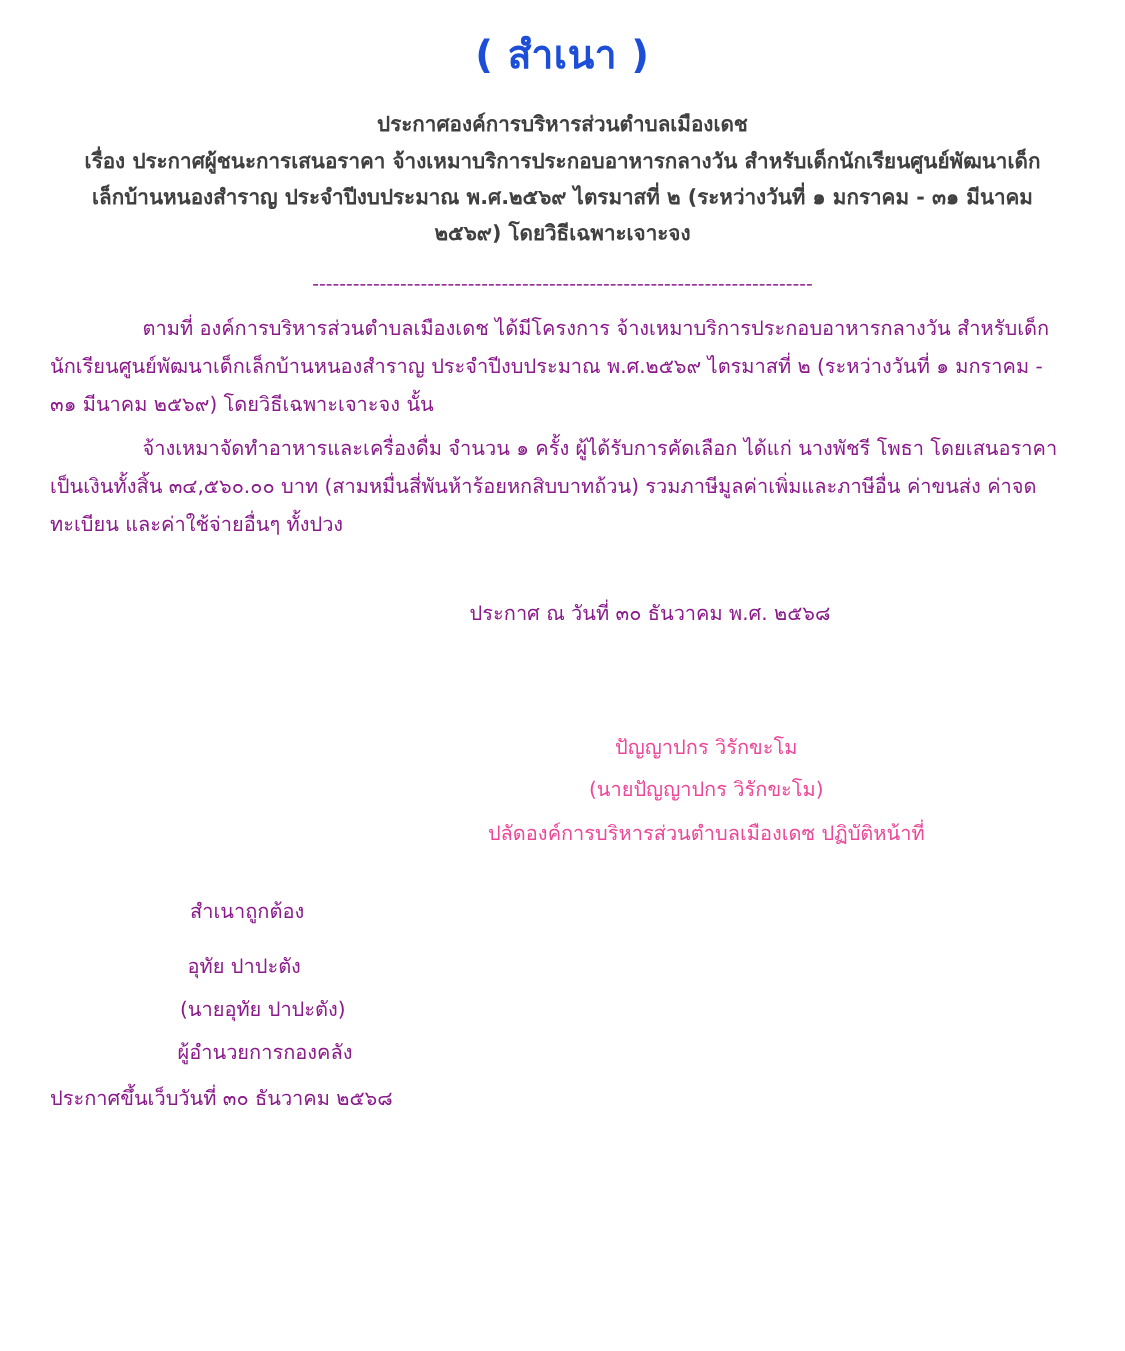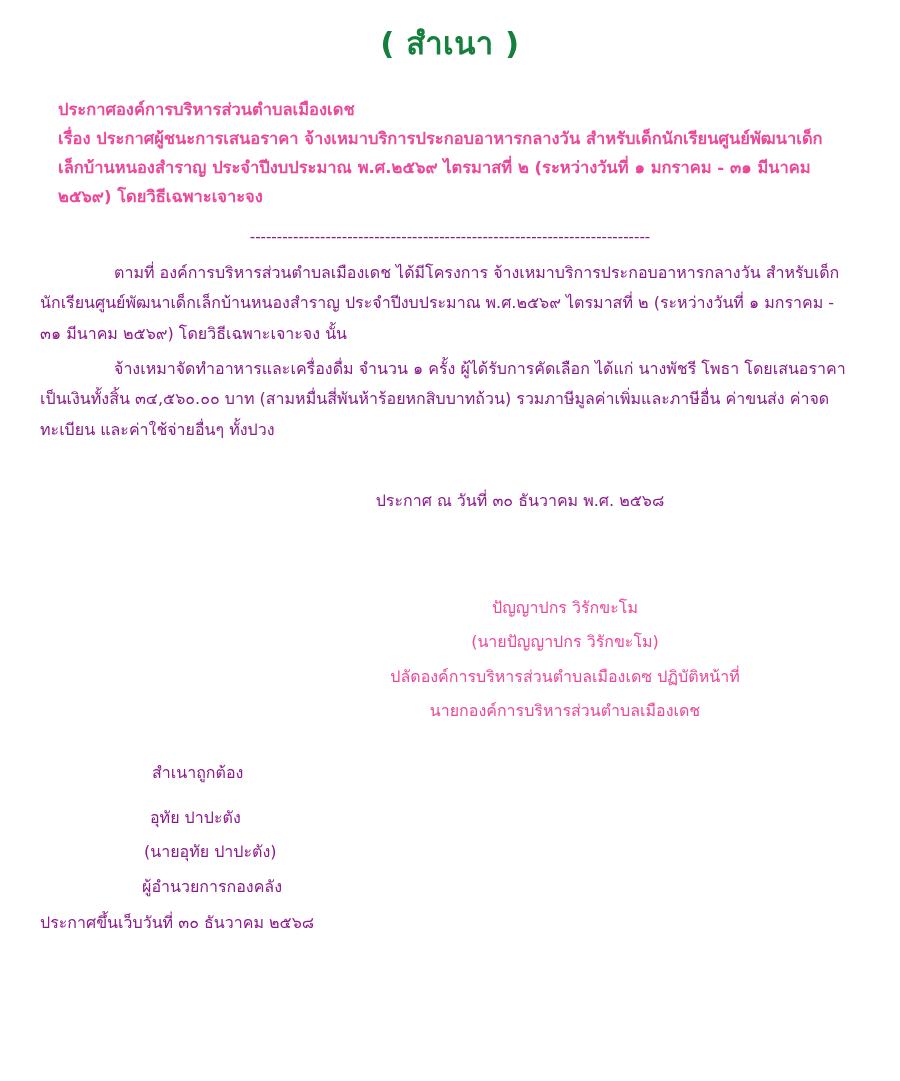--- a/index.html
+++ b/index.html
@@ -17,30 +17,31 @@
     width: 900px;
     min-height: 1081px;
     box-sizing: border-box;
     padding: 10px 40px 20px 40px;
     position: relative;
   }
   .doc-title {
     text-align: center;
     font-size: 31px;
     font-weight: bold;
-    color: #15803d;
+    color: #1d4ed8;
     margin-top: 8px;
-    margin-bottom: 28px;
+    margin-bottom: 18px;
     letter-spacing: 0.5px;
   }
   .heading-block {
+    text-align: center;
     font-size: 16.5px;
     font-weight: bold;
     line-height: 1.75;
-    color: #ec4899;
+    color: #404040;
     padding: 0 18px;
   }
   .heading-line {
     display: block;
   }
   .sep {
     text-align: center;
     font-size: 15px;
     color: #8b1a8b;
     letter-spacing: 0px;
@@ -134,21 +135,20 @@
   <p class="para"><span class="indent"></span><span>ตามที่ องค์การบริหารส่วนตำบลเมืองเดช ได้มีโครงการ จ้างเหมาบริการประกอบอาหารกลางวัน สำหรับเด็กนักเรียนศูนย์พัฒนาเด็กเล็กบ้านหนองสำราญ ประจำปีงบประมาณ พ.ศ.๒๕๖๙ ไตรมาสที่ ๒ (ระหว่างวันที่ ๑ มกราคม - ๓๑ มีนาคม ๒๕๖๙) โดยวิธีเฉพาะเจาะจง  นั้น</span></p>
 
   <p class="para para2"><span class="indent"></span><span>จ้างเหมาจัดทำอาหารและเครื่องดื่ม จำนวน ๑ ครั้ง ผู้ได้รับการคัดเลือก ได้แก่ นางพัชรี โพธา โดยเสนอราคา เป็นเงินทั้งสิ้น ๓๔,๕๖๐.๐๐ บาท (สามหมื่นสี่พันห้าร้อยหกสิบบาทถ้วน) รวมภาษีมูลค่าเพิ่มและภาษีอื่น ค่าขนส่ง ค่าจดทะเบียน และค่าใช้จ่ายอื่นๆ ทั้งปวง</span></p>
 
   <div class="announce-date">ประกาศ ณ วันที่ ๓๐ ธันวาคม พ.ศ. ๒๕๖๘</div>
 
   <div class="signature-block">
     <span class="signature-line">ปัญญาปกร วิรักขะโม</span>
     <span class="signature-line">(นายปัญญาปกร วิรักขะโม)</span>
     <span class="signature-line">ปลัดองค์การบริหารส่วนตำบลเมืองเดซ ปฏิบัติหน้าที่</span>
-    <span class="signature-line">นายกองค์การบริหารส่วนตำบลเมืองเดช</span>
   </div>
 
   <div class="certify-block">
     <span class="certify-title">สำเนาถูกต้อง</span>
     <span class="certify-name">อุทัย ปาปะตัง</span>
     <span class="certify-name2">(นายอุทัย ปาปะตัง)</span>
     <span class="certify-pos">ผู้อำนวยการกองคลัง</span>
   </div>
 
   <div class="footer-block">

